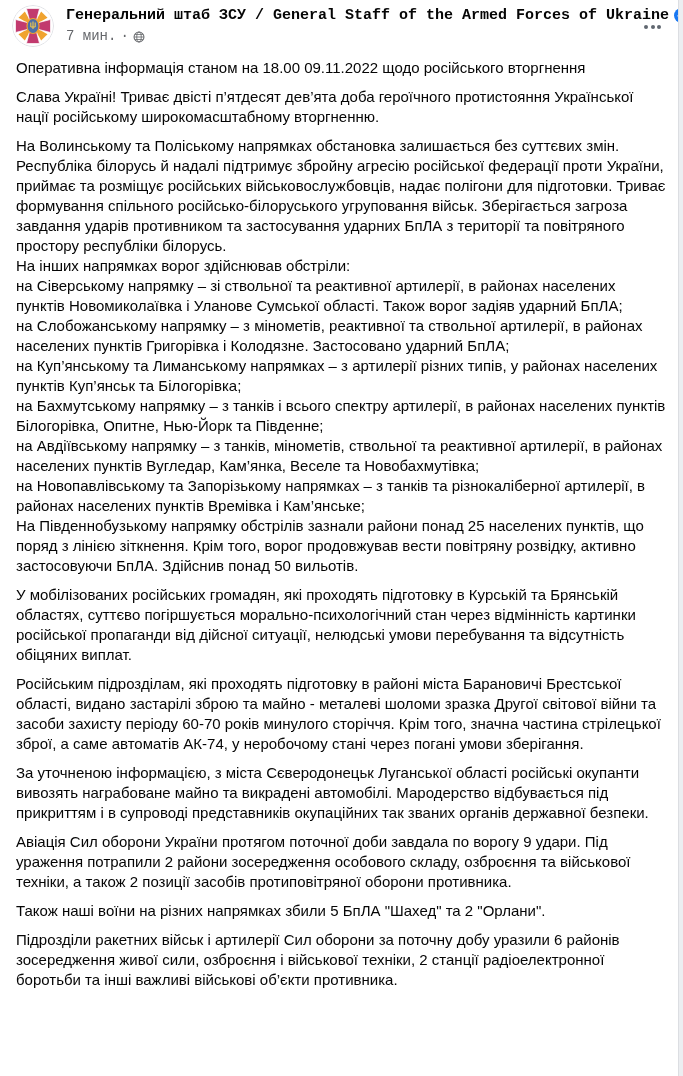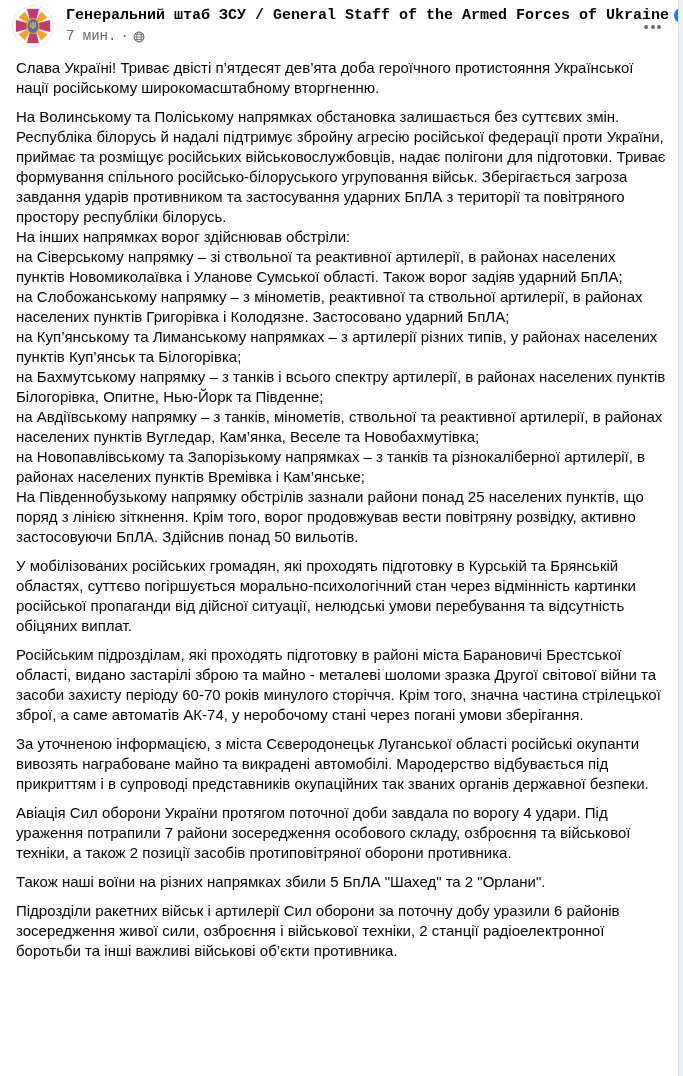--- a/index.html
+++ b/index.html
@@ -154,32 +154,33 @@
     <div class="menu-btn">
       <span style="display:flex;gap:2.5px;">
         <i></i>
           <i></i>
           <i></i>
       </span>
     </div>
   </div>
 
   <div class="post-body">
+      <div class="para">Оперативна інформація станом на 18.00 09.11.2022 щодо російського вторгнення</div>
       <div class="para">Слава Україні! Триває двісті п’ятдесят дев’ята доба героїчного протистояння Української нації російському широкомасштабному вторгненню.</div>
       <div class="para">На Волинському та Поліському напрямках обстановка залишається без суттєвих змін. Республіка білорусь й надалі підтримує збройну агресію російської федерації проти України, приймає та розміщує російських військовослужбовців, надає полігони для підготовки. Триває формування спільного російсько-білоруського угруповання військ. Зберігається загроза завдання ударів противником та застосування ударних БпЛА з території та повітряного простору республіки білорусь.
 На інших напрямках ворог здійснював обстріли:
 на Сіверському напрямку – зі ствольної та реактивної артилерії, в районах населених пунктів Новомиколаївка і Уланове Сумської області. Також ворог задіяв ударний БпЛА;
 на Слобожанському напрямку – з мінометів, реактивної та ствольної артилерії, в районах населених пунктів Григорівка і Колодязне. Застосовано ударний БпЛА;
 на Куп’янському та Лиманському напрямках – з артилерії різних типів, у районах населених пунктів Куп’янськ та Білогорівка;
 на Бахмутському напрямку – з танків і всього спектру артилерії, в районах населених пунктів Білогорівка, Опитне, Нью-Йорк та Південне;
 на Авдіївському напрямку – з танків, мінометів, ствольної та реактивної артилерії, в районах населених пунктів Вугледар, Кам’янка, Веселе та Новобахмутівка;
 на Новопавлівському та Запорізькому напрямках – з танків та різнокаліберної артилерії, в районах населених пунктів Времівка і Кам’янське;
 На Південнобузькому напрямку обстрілів зазнали райони понад 25 населених пунктів, що поряд з лінією зіткнення. Крім того, ворог продовжував вести повітряну розвідку, активно застосовуючи БпЛА. Здійснив понад 50 вильотів.</div>
       <div class="para">У мобілізованих російських громадян, які проходять підготовку в Курській та Брянській областях, суттєво погіршується морально-психологічний стан через відмінність картинки російської пропаганди від дійсної ситуації, нелюдські умови перебування та відсутність обіцяних виплат.</div>
       <div class="para">Російським підрозділам, які проходять підготовку в районі міста Барановичі Брестської області, видано застарілі зброю та майно - металеві шоломи зразка Другої світової війни та засоби захисту періоду 60-70 років минулого сторіччя. Крім того, значна частина стрілецької зброї, а саме автоматів АК-74, у неробочому стані через погані умови зберігання.</div>
       <div class="para">За уточненою інформацією, з міста Сєверодонецьк Луганської області російські окупанти вивозять награбоване майно та викрадені автомобілі. Мародерство відбувається під прикриттям і в супроводі представників окупаційних так званих органів державної безпеки.</div>
-      <div class="para">Авіація Сил оборони України протягом поточної доби завдала по ворогу 4 удари. Під ураження потрапили 7 райони зосередження особового складу, озброєння та військової техніки, а також 2 позиції засобів протиповітряної оборони противника.</div>
+      <div class="para">Авіація Сил оборони України протягом поточної доби завдала по ворогу 9 удари. Під ураження потрапили 2 райони зосередження особового складу, озброєння та військової техніки, а також 2 позиції засобів протиповітряної оборони противника.</div>
       <div class="para">Також наші воїни на різних напрямках збили 5 БпЛА "Шахед" та 2 "Орлани".</div>
       <div class="para">Підрозділи ракетних військ і артилерії Сил оборони за поточну добу уразили 6 районів зосередження живої сили, озброєння і військової техніки, 2 станції радіоелектронної боротьби та інші важливі військові об’єкти противника.</div>
     </div>
 
   <div class="edge-strip"></div>
 </div>
 
 </body></html>

